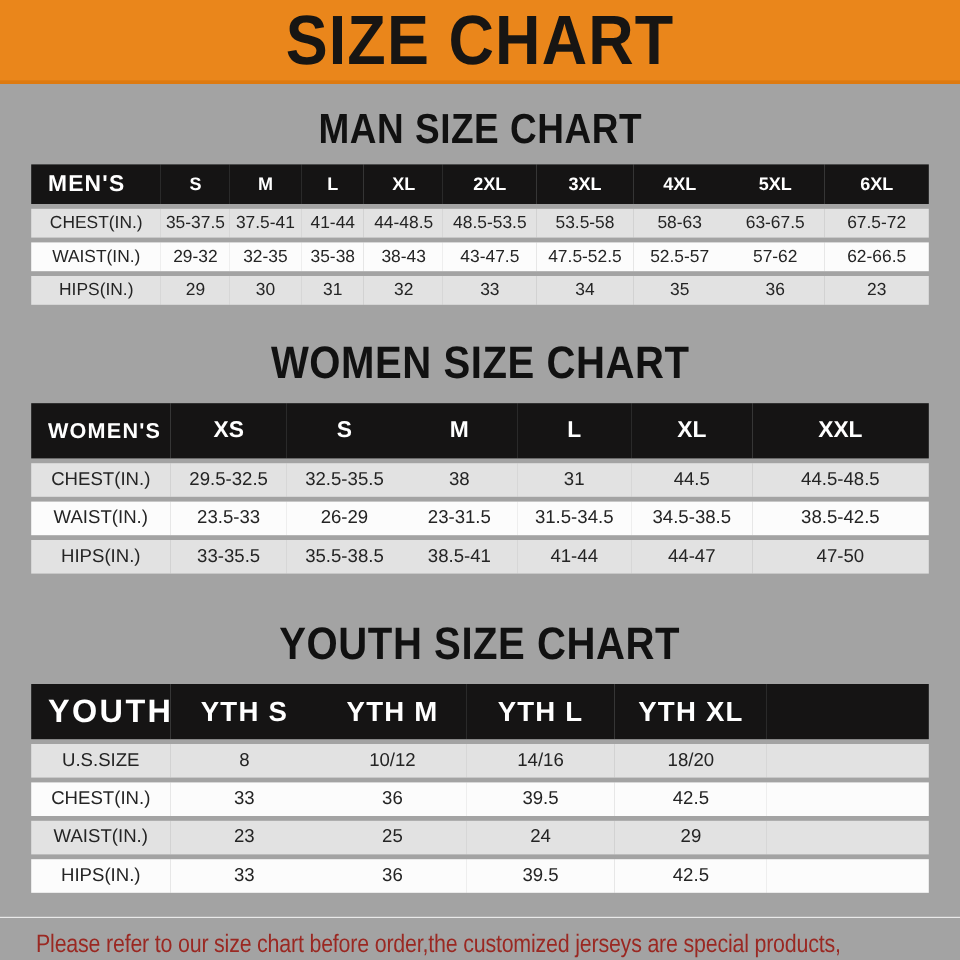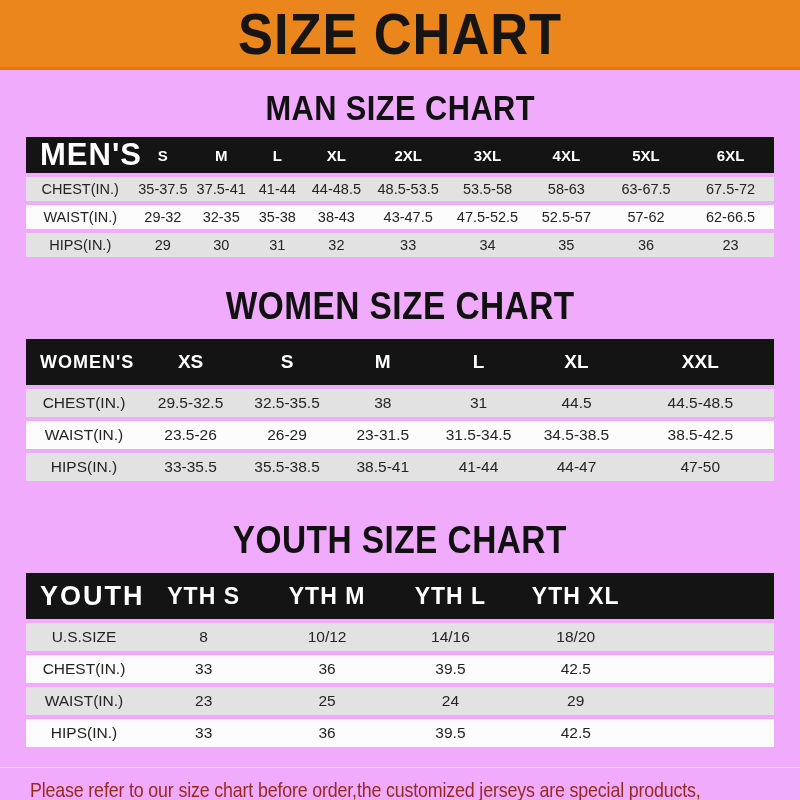--- a/index.html
+++ b/index.html
@@ -3,21 +3,21 @@
 <meta charset="utf-8">
 <style>
   * { margin:0; padding:0; box-sizing:border-box; }
   html,body { width:800px; height:800px; }
   body {
     background:#ffffff;
     font-family:"Liberation Sans", sans-serif;
     color:#1d1d1d;
     overflow:hidden;
   }
-  .page { width:800px; height:800px; background:#f0abfc; }
+  .page { width:800px; height:800px; background:#a3a3a3; }
 
   
   .banner {
     height:70px;
     background:#EA861B;
     border-bottom:3px solid #DD7A10;
     display:flex; align-items:center; justify-content:center;
   }
   .banner-title {
     display:inline-block;
@@ -68,21 +68,21 @@
     vertical-align:middle;
     font-weight:bold;
   }
   .size-table thead th.corner {
     text-align:left;
     padding-left:14px;
     letter-spacing:1px;
     white-space:nowrap;
   }
   .men-table   thead th { height:33px; font-size:15px; }
-  .men-table   thead th.corner { font-size:31px; }
+  .men-table   thead th.corner { font-size:19px; }
   .women-table thead th { height:46px; font-size:19px; }
   .women-table thead th.corner { font-size:18px; }
   .youth-table thead th { height:46px; font-size:23px; letter-spacing:1px; }
   .youth-table thead th.corner { font-size:27px; letter-spacing:2px; }
 
   .size-table tbody tr:nth-child(odd)  { background:#E2E2E2; }
   .size-table tbody tr:nth-child(even) { background:#FCFCFC; }
   .size-table tbody th.row-label,
   .size-table tbody td {
     text-align:center;
@@ -223,21 +223,21 @@
             <th class="row-label" scope="row">CHEST(IN.)</th>
             <td>29.5-32.5</td>
             <td>32.5-35.5</td>
             <td>38</td>
             <td>31</td>
             <td>44.5</td>
             <td>44.5-48.5</td>
           </tr>
           <tr>
             <th class="row-label" scope="row">WAIST(IN.)</th>
-            <td>23.5-26</td>
+            <td>23.5-33</td>
             <td>26-29</td>
             <td>23-31.5</td>
             <td>31.5-34.5</td>
             <td>34.5-38.5</td>
             <td>38.5-42.5</td>
           </tr>
           <tr>
             <th class="row-label" scope="row">HIPS(IN.)</th>
             <td>33-35.5</td>
             <td>35.5-38.5</td>

